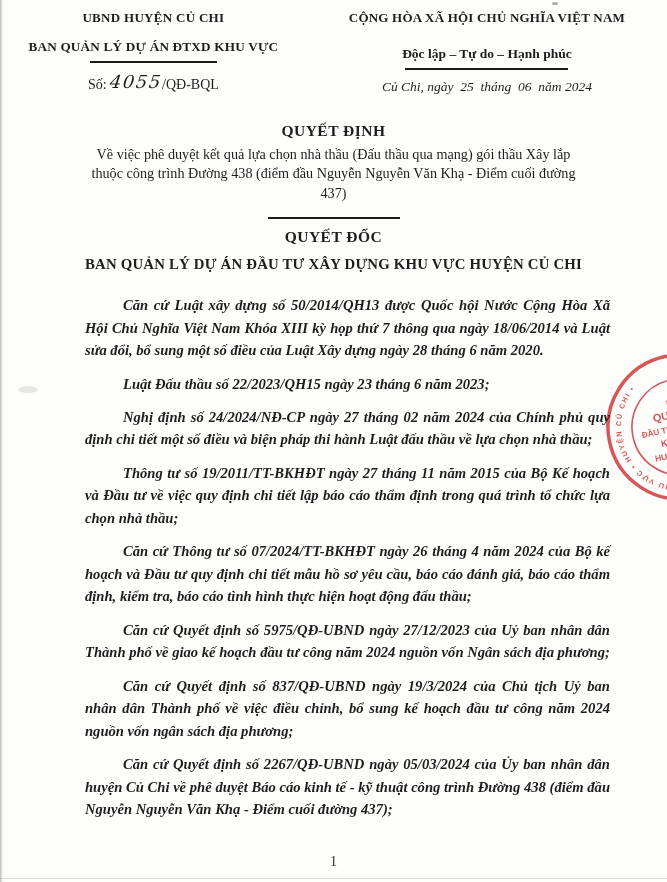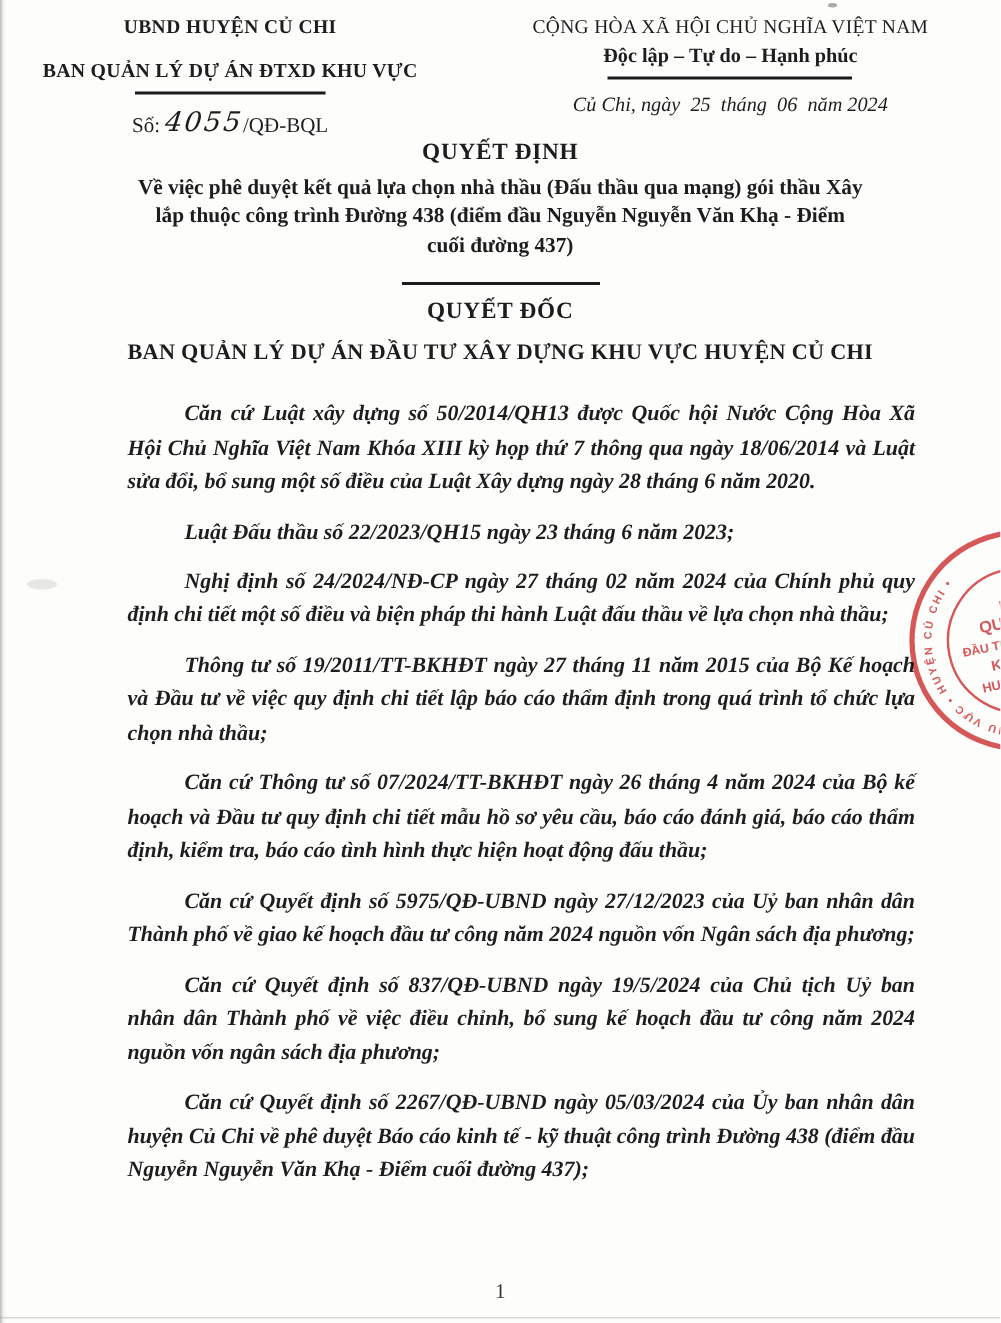--- a/index.html
+++ b/index.html
@@ -15,37 +15,37 @@
   .speck-top { position:absolute; top:2px; left:552px; width:6px; height:3px; background:rgba(70,70,70,.45); border-radius:50%; }
   .smudge-left { position:absolute; top:386px; left:18px; width:20px; height:7px; background:rgba(120,120,120,.16); border-radius:50%; }
 
   
   .header { display:flex; padding-top:10px; }
   .header-col { text-align:center; }
   .header-col.left { width:46%; }
   .header-col.right { width:54%; }
   .org-line1 { font-weight:bold; font-size:13px; letter-spacing:.3px; }
   .org-line2 { font-weight:bold; font-size:13.2px; margin-top:13px; letter-spacing:.2px; }
-  .nat-line1 { font-weight:normal; font-size:13px; letter-spacing:.2px; }
-  .nat-line2 { font-weight:bold; font-size:13.5px; margin-top:3px; }
+  .nat-line1 { font-weight:bold; font-size:13px; letter-spacing:.2px; }
+  .nat-line2 { font-weight:bold; font-size:13.5px; margin-top:20px; }
   .rule { background:#1b1b1b; height:1.5px; }
   .rule-left { width:127px; margin:6px auto 9px; }
   .rule-right { width:163px; margin:6px auto 9px; }
   .doc-number { font-size:14px; }
   .doc-number .handwritten {
     display:inline-block; font-size:18px; font-style:italic;
     letter-spacing:1.5px; transform:skewX(-7deg) translateY(-1px);
     font-family:"DejaVu Serif", serif;
   }
   .dateline { font-style:italic; font-size:13.5px; white-space:pre-wrap; }
 
   
-  .title-block { text-align:center; }
+  .title-block { text-align:center; margin-top:27px; }
   .decision-heading { font-size:15.5px; font-weight:bold; margin:0 0 5px; letter-spacing:.5px; }
-  .decision-subject { font-size:14.2px; font-weight:bold; max-width:487px; margin:0 auto; line-height:1.4; }
+  .decision-subject { font-size:14.2px; font-weight:normal; max-width:487px; margin:0 auto; line-height:1.4; }
   .rule-title { width:132px; height:2px; margin:13px auto 9px; }
   .authority-title { font-size:15.5px; font-weight:bold; margin:0 0 10px; letter-spacing:.5px; }
   .authority-name { font-size:14.8px; font-weight:bold; margin:0; letter-spacing:.2px; }
 
   
   .body-text { margin:21px 57px 0 85px; font-style:italic; font-size:14.6px;
     line-height:1.54; text-align:justify; }
   .body-text p { margin:0 0 11px; text-indent:38px;font-weight:bold; }
 
   
@@ -92,21 +92,21 @@
     <div class="authority-name">BAN QUẢN LÝ DỰ ÁN ĐẦU TƯ XÂY DỰNG KHU VỰC HUYỆN CỦ CHI</div>
   </section>
 
   <main class="body-text">
     <p>Căn cứ Luật xây dựng số 50/2014/QH13 được Quốc hội Nước Cộng Hòa Xã Hội Chủ Nghĩa Việt Nam Khóa XIII kỳ họp thứ 7 thông qua ngày 18/06/2014 và Luật sửa đổi, bổ sung một số điều của Luật Xây dựng ngày 28 tháng 6 năm 2020.</p>
     <p>Luật Đấu thầu số 22/2023/QH15 ngày 23 tháng 6 năm 2023;</p>
     <p>Nghị định số 24/2024/NĐ-CP ngày 27 tháng 02 năm 2024  của Chính phủ quy định chi tiết một số điều và biện pháp thi hành Luật đấu thầu về lựa chọn nhà thầu;</p>
     <p>Thông tư số 19/2011/TT-BKHĐT ngày 27 tháng 11 năm 2015 của Bộ Kế hoạch và Đầu tư về việc quy định chi tiết lập báo cáo thẩm định trong quá trình tổ chức lựa chọn nhà thầu;</p>
     <p>Căn cứ Thông tư số 07/2024/TT-BKHĐT ngày 26 tháng 4 năm 2024 của Bộ kế hoạch và Đầu tư quy định chi tiết mẫu hồ sơ yêu cầu, báo cáo đánh giá, báo cáo thẩm định, kiểm tra, báo cáo tình hình thực hiện hoạt động đấu thầu;</p>
     <p>Căn cứ Quyết định số 5975/QĐ-UBND ngày 27/12/2023 của Uỷ ban nhân dân Thành phố về giao kế hoạch đầu tư công năm 2024 nguồn vốn Ngân sách địa phương;</p>
-    <p>Căn cứ Quyết định số 837/QĐ-UBND ngày 19/5/2024 của Chủ tịch Uỷ ban nhân dân Thành phố về việc điều chỉnh, bổ sung kế hoạch đầu tư công năm 2024 nguồn vốn ngân sách địa phương;</p>
+    <p>Căn cứ Quyết định số 837/QĐ-UBND ngày 19/3/2024 của Chủ tịch Uỷ ban nhân dân Thành phố về việc điều chỉnh, bổ sung kế hoạch đầu tư công năm 2024 nguồn vốn ngân sách địa phương;</p>
     <p>Căn cứ Quyết định số 2267/QĐ-UBND ngày 05/03/2024 của Ủy ban nhân dân huyện Củ Chi về phê duyệt Báo cáo kinh tế - kỹ thuật công trình Đường 438 (điểm đầu Nguyễn Nguyễn Văn Khạ - Điểm cuối đường 437);</p>
   </main>
 
   <div class="seal">
     <svg width="152" height="152" viewBox="0 0 152 152">
       <defs>
         <path id="rimPath" d="M 76,17 a 59,59 0 1,1 -0.01,0" fill="none"></path>
       </defs>
       <circle cx="76" cy="76" r="72" fill="none" stroke="#d03a3a" stroke-width="3.5"></circle>
       <circle cx="76" cy="76" r="48" fill="none" stroke="#d03a3a" stroke-width="1.6"></circle>

